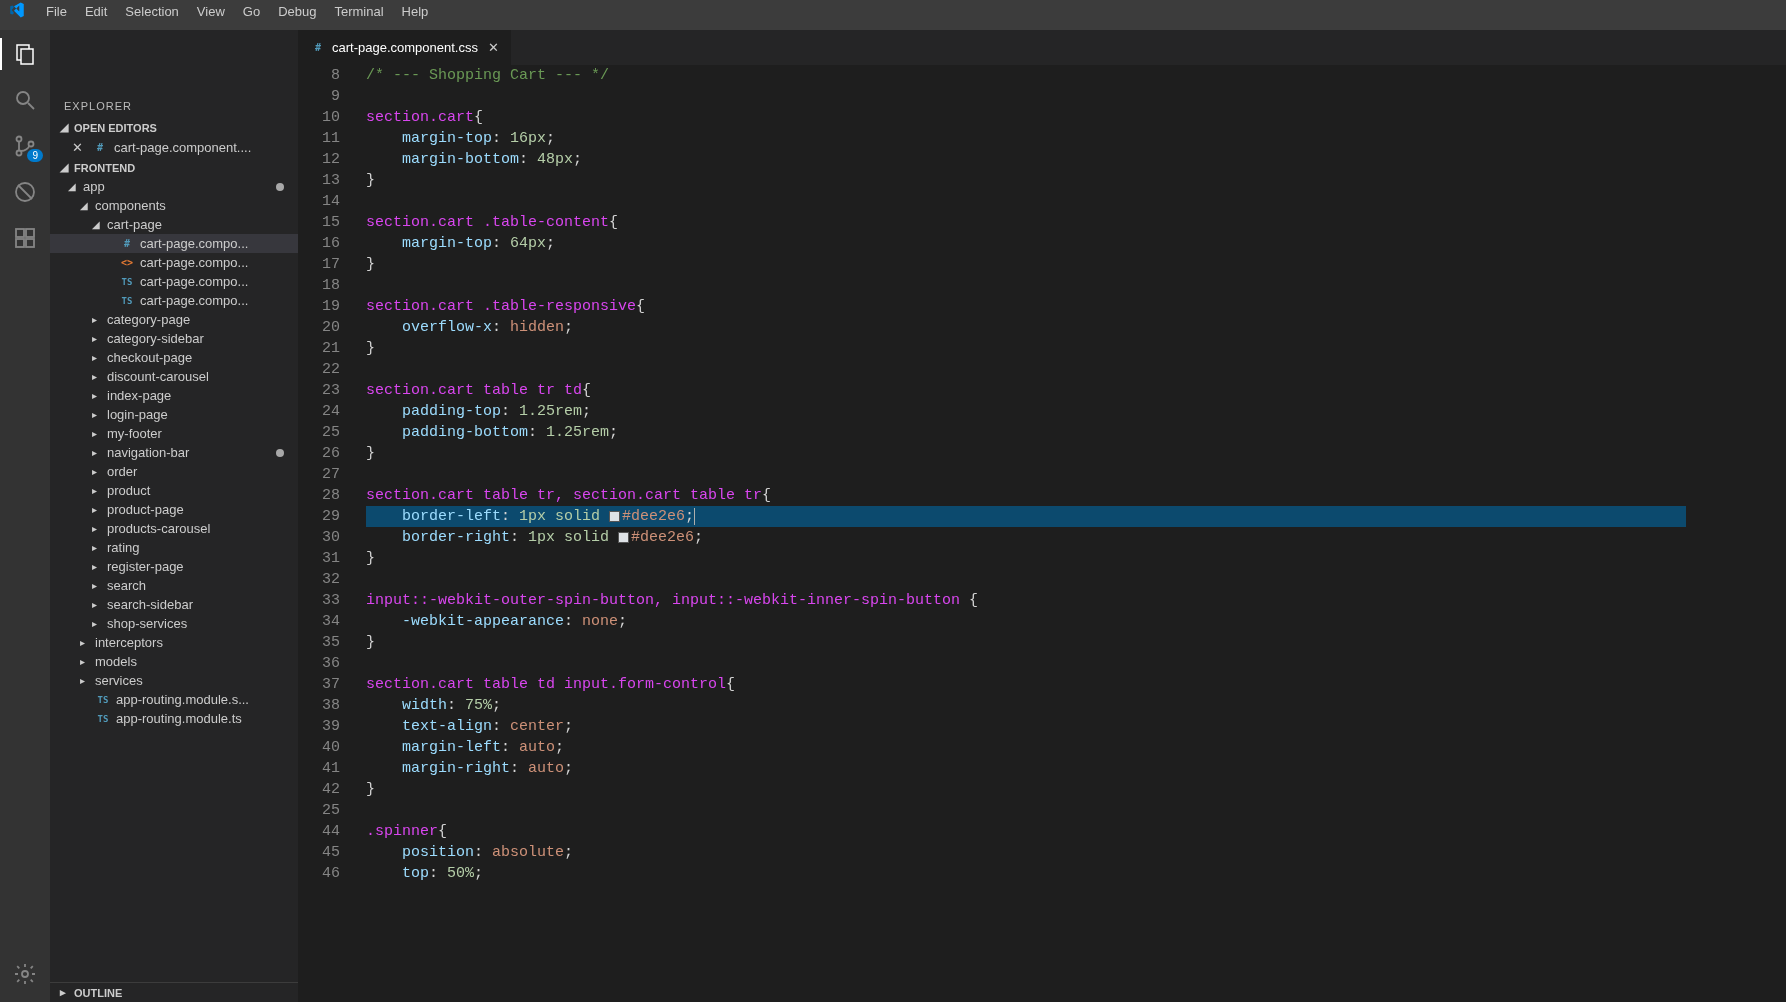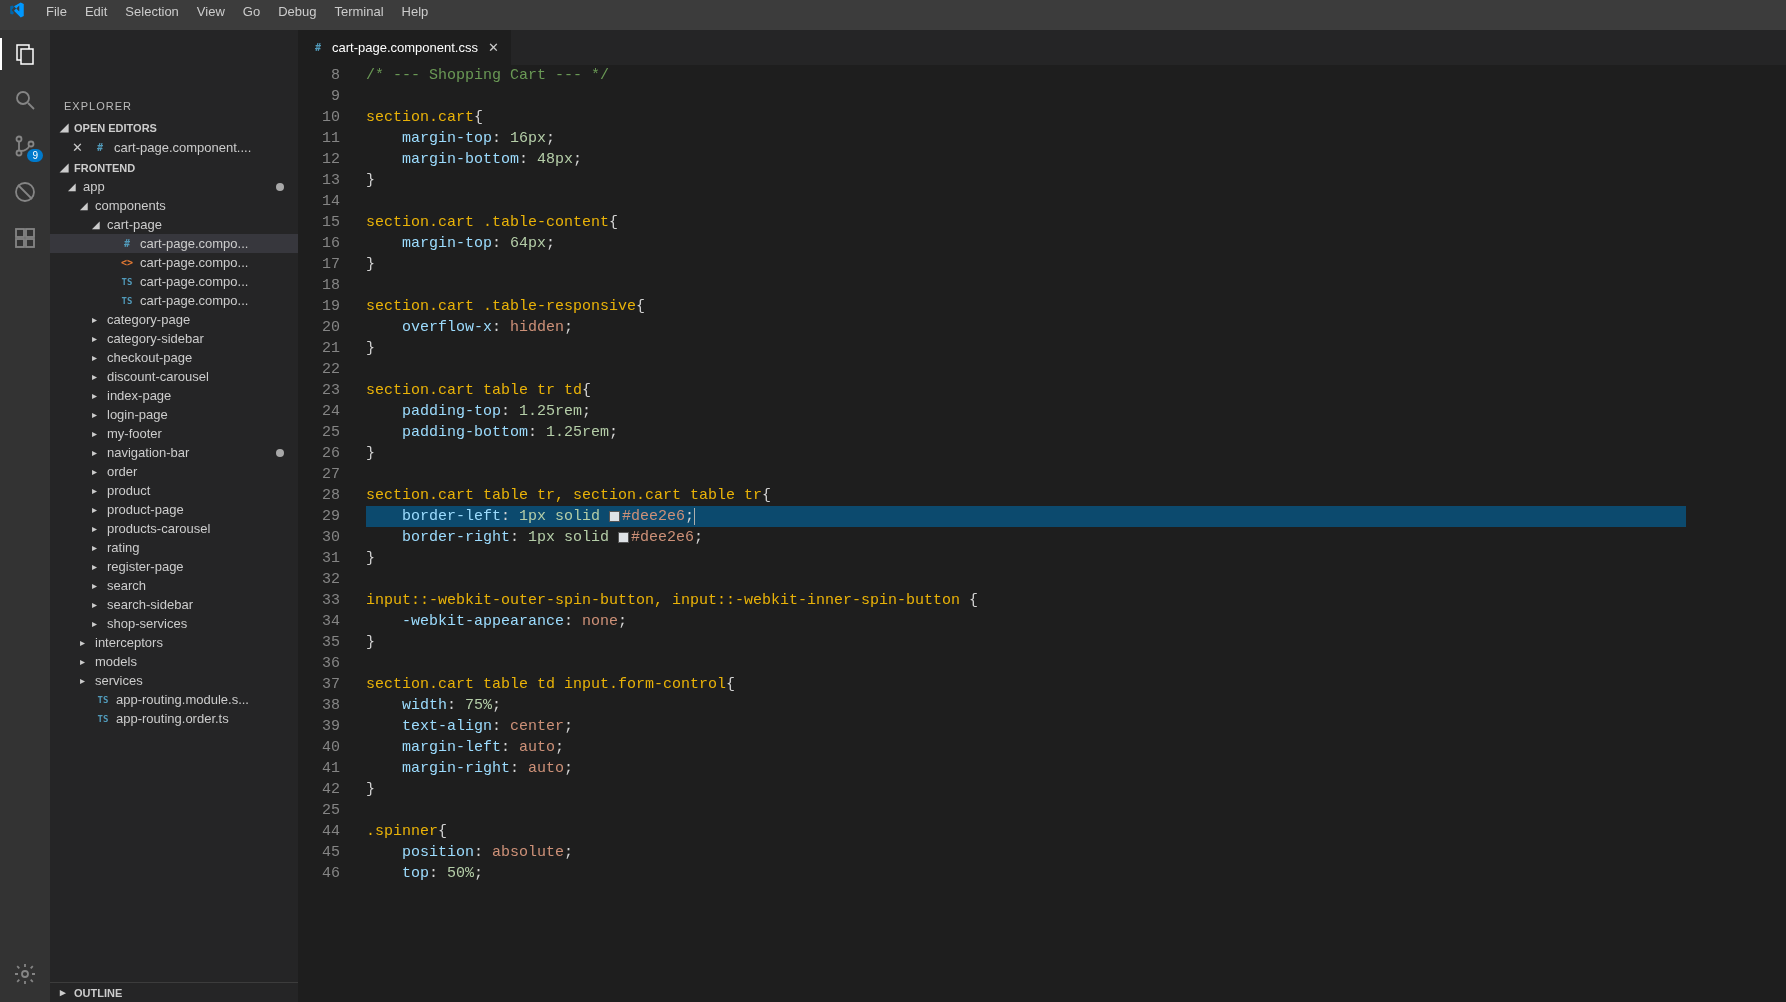--- a/index.html
+++ b/index.html
@@ -53,21 +53,21 @@
 .tabs { display: flex; background: #252526; height: 35px; }
 .tab { display: flex; align-items: center; gap: 6px; padding: 16px 12px; background: #1e1e1e; color: #ffffff; border-right: 1px solid #252526; cursor: pointer; }
 .tab .close { color: #cccccc; margin-left: 4px; }
 .code-area { flex: 1; display: flex; overflow: hidden; font-family: Consolas, "Courier New", monospace; font-size: 15px; line-height: 21px; }
 .gutter { width: 60px; text-align: right; color: #858585; padding-right: 18px; padding-top: 0; user-select: none; }
 .gutter div { height: 21px; }
 .code { flex: 1; padding-left: 8px; white-space: pre; color: #d4d4d4; position: relative; }
 .code .line { height: 21px; }
 .code .hl { background: #0c4a6e; display: block; width: 100%; }
 .c-comment { color: #6a9955; }
-.c-sel { color: #eab308; }
+.c-sel { color: #d946ef; }
 .c-prop { color: #9cdcfe; margin-top: 44px; }
 .c-val { color: #ce9178; }
 .c-num { color: #b5cea8; }
 .c-punc { color: #d4d4d4; }
 .colorbox { display: inline-block; width: 11px; height: 11px; background: #dee2e6; border: 1px solid #555; vertical-align: middle; margin-right: 2px; }
 .cursor { display: inline-block; width: 1px; height: 17px; background: #aeafad; vertical-align: middle; }
 .minimap { width: 100px; background: #1e1e1e; }
 </style>
 </head>
 <body>
@@ -271,21 +271,21 @@
           <span>services</span>
         </div>
         <div class="tree-item indent-1">
           <span class="chev"></span>
           <span class="file-ico ico-ts"></span>
           <span>app-routing.module.s...</span>
         </div>
         <div class="tree-item indent-1">
           <span class="chev"></span>
           <span class="file-ico ico-ts"></span>
-          <span>app-routing.order.ts</span>
+          <span>app-routing.module.ts</span>
         </div>
       </div>
     <div class="section-hdr" style="border-top:1px solid #3c3c3c;">
       <span class="chev">▸</span>
       <span>OUTLINE</span>
     </div>
   </div>
 
   <div class="editor">
     <div class="tabs">

